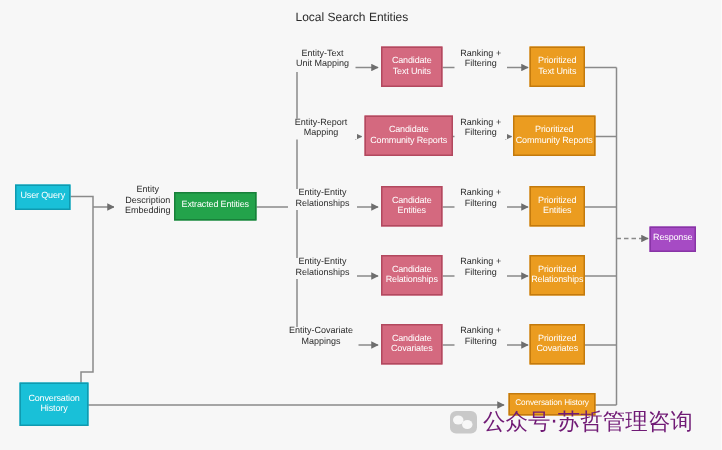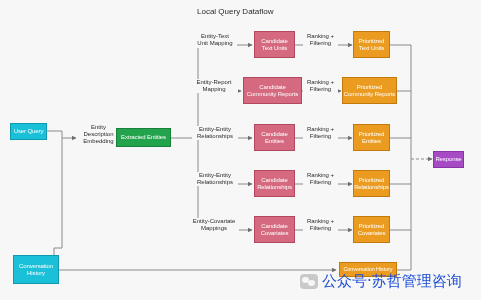--- a/index.html
+++ b/index.html
@@ -58,21 +58,21 @@
     white-space: nowrap;
     z-index: 4;
   }
 
   #watermark {
     position: absolute;
     display: flex;
     align-items: center;
     gap: 4px;
     z-index: 9;
-    color: #1d4ed8;
+    color: #701a75;
     white-space: nowrap;
     font-family: "DejaVu Sans", sans-serif;
   }
   #watermark .wm-badge {
     width: 18px; height: 15px;
     border-radius: 4px;
     background: #c9c9c9;
     position: relative;
     flex: none;
   }
@@ -140,21 +140,21 @@
       <path d="M 390 230 L 411 230"></path>
       <path d="M 396 270 L 411 270"></path>
       <path d="M 411 45 L 411 270"></path>
 
       <path d="M 411 159 L 432 159" stroke-dasharray="3 2" marker-end="url(#arrow)"></path>
 
       <path d="M 54 270 L 336 270" marker-end="url(#arrow)"></path>
     </g>
   </svg>
 
-  <div id="diagram-title" style="left:197px; top:7px; font-size:8px;">Local Query Dataflow</div>
+  <div id="diagram-title" style="left:197px; top:7px; font-size:8px;">Local Search Entities</div>
 
   <div class="node n-cyan" style="left:10px; top:123px; width:37px; height:17px; font-size:6px;">
     <span>User Query</span>
   </div>
 
   <div class="node n-cyan" style="left:13px; top:255px; width:46px; height:29px; font-size:6px;">
     <span>Conversation</span>
     <span>History</span>
   </div>
 

